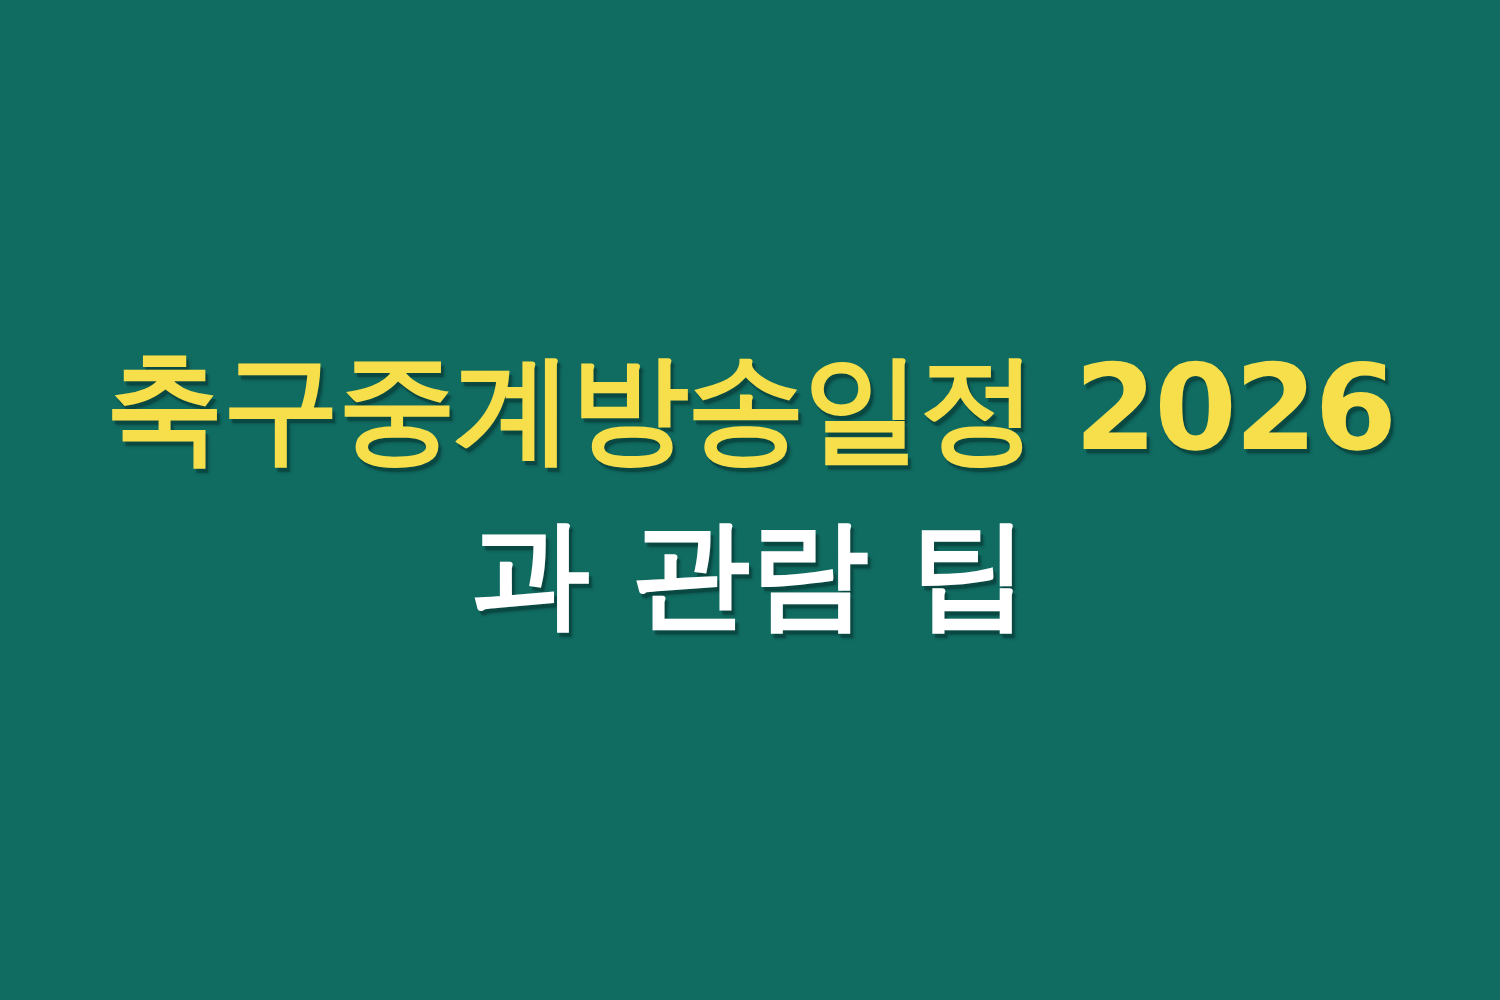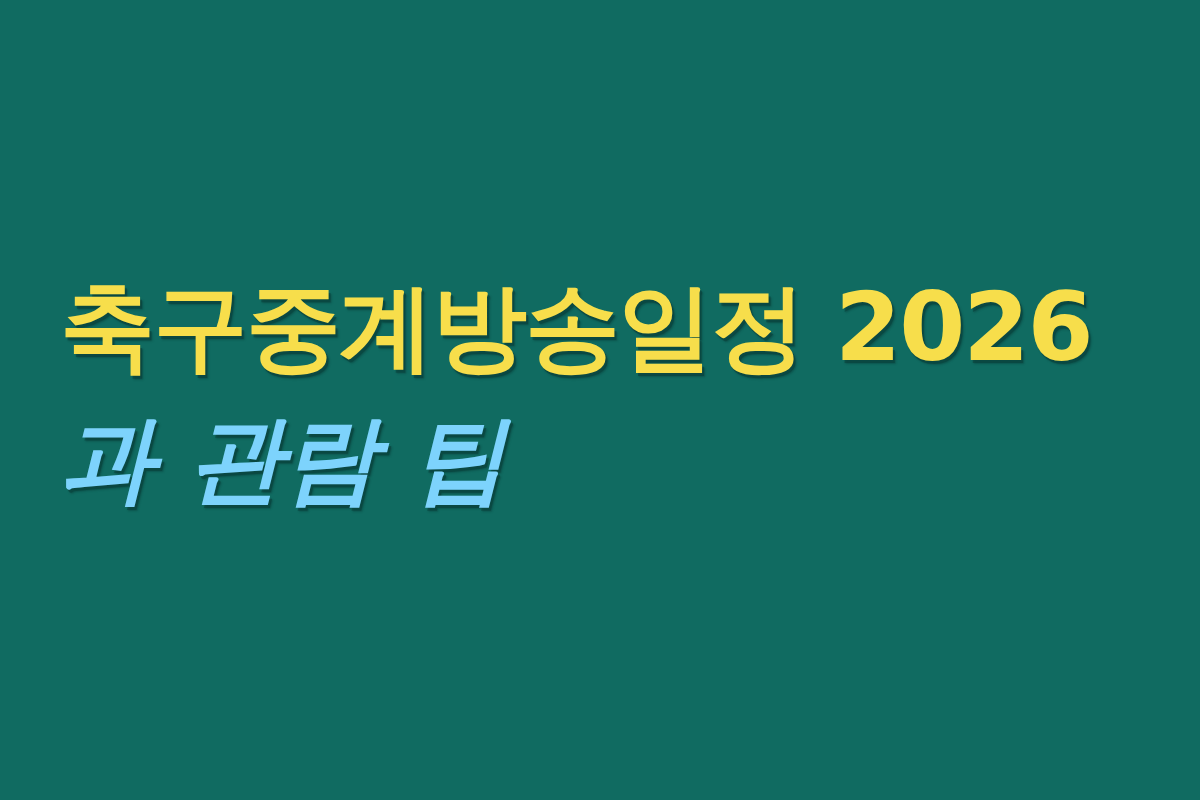--- a/index.html
+++ b/index.html
@@ -20,20 +20,21 @@
     height: 800px;
     background-color: #106b61;
     display: flex;
     align-items: center;
     justify-content: center;
     box-sizing: border-box;
   }
 
   #headline-block {
     width: 1080px;
+    text-align: center;
     transform: translateY(-7px);
   }
 
   .headline-line {
     display: block;
     color: #f7de4b;
     font-family: "DejaVu Sans", "Liberation Sans", sans-serif;
     font-weight: 700;
     font-size: 96px;
     line-height: 132px;
@@ -60,16 +61,16 @@
 </head>
 <body>
 
 <div id="thumbnail-card" style="background-color: rgb(16, 107, 97);">
 
   <div id="headline-block">
 
     <span class="headline-line line-1" style="color: rgb(247, 222, 75);">축구중계방송일정 2026</span>
 
 
-    <span class="headline-line line-3" style="color: #7dd3fc; font-style: italic;">과 관람 팁</span>
+    <span class="headline-line line-3" style="color: #ffffff;">과 관람 팁</span>
 
   </div>
 </div>
 
 </body></html>

